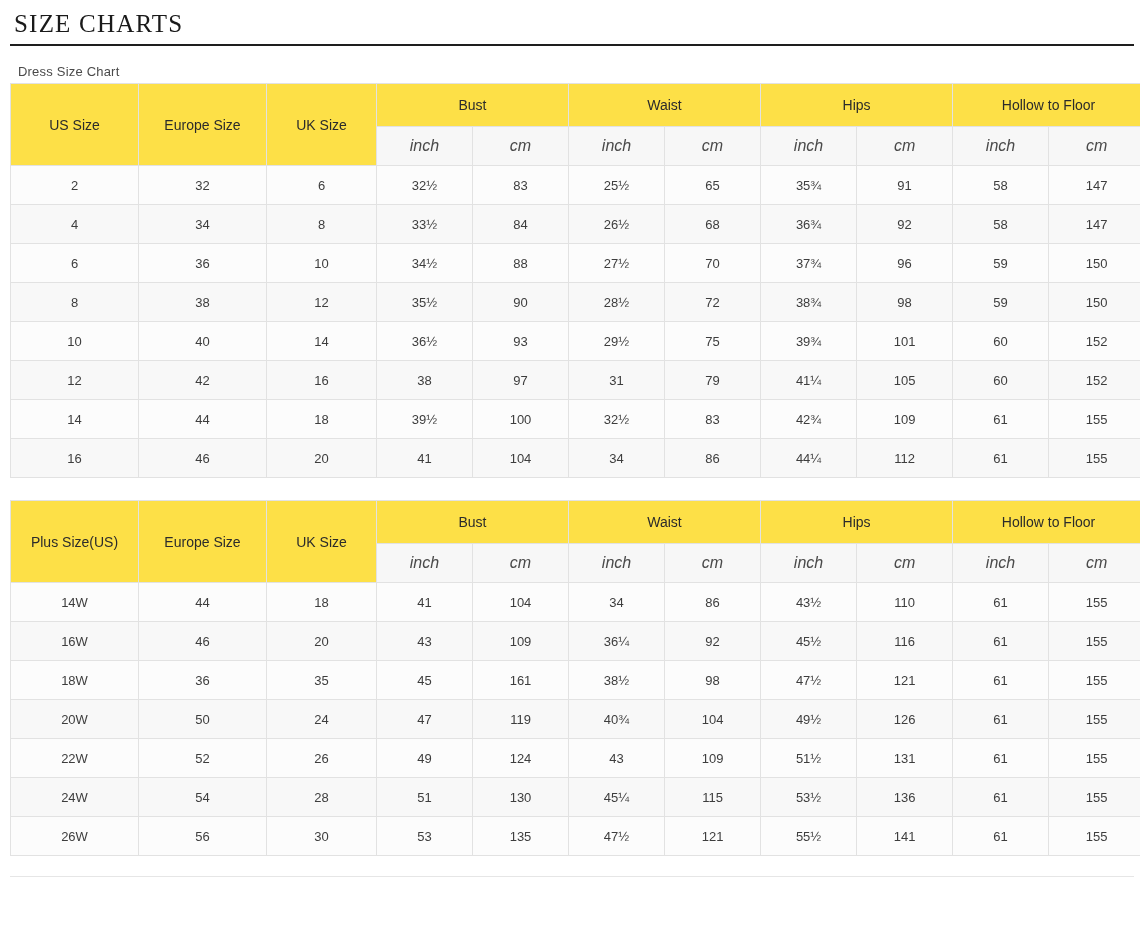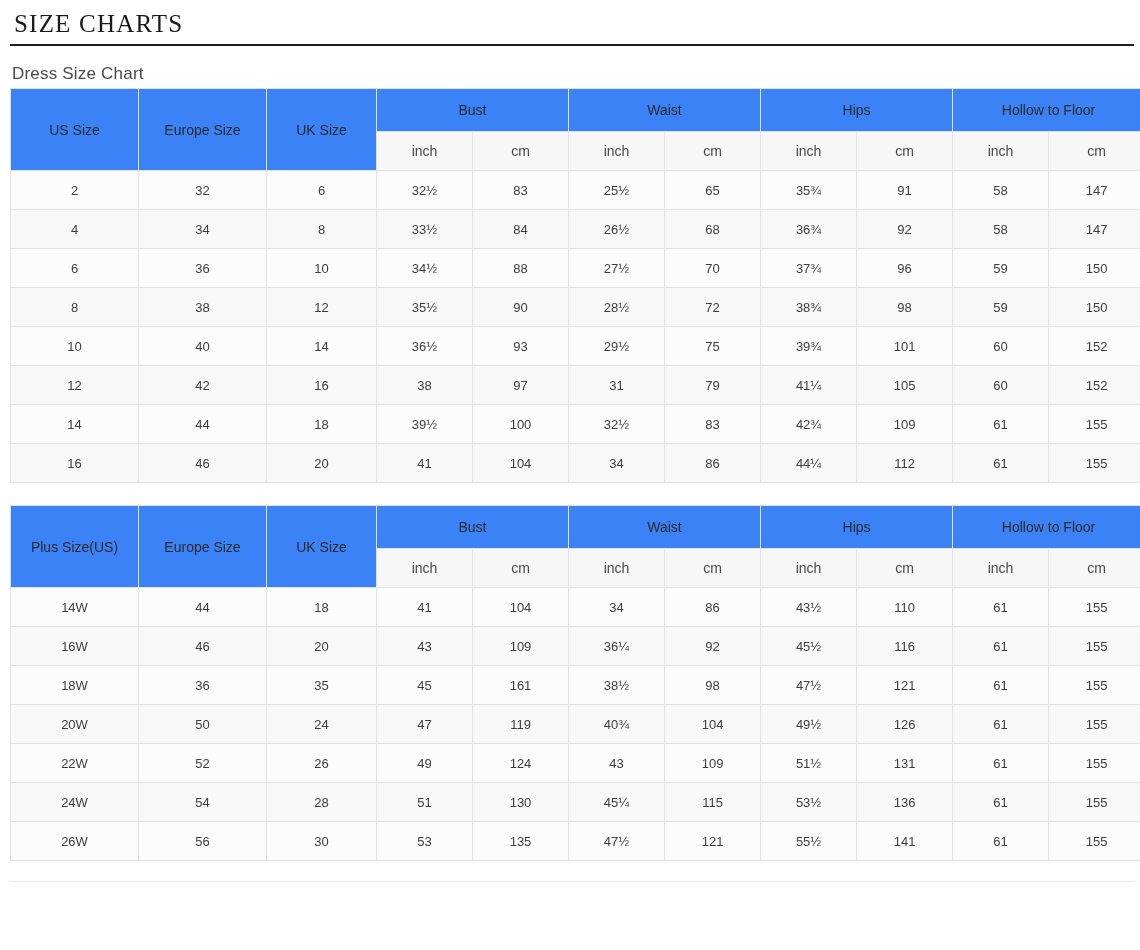--- a/index.html
+++ b/index.html
@@ -31,23 +31,23 @@
     margin: 0;
     font-weight: 400;
   }
   .title-rule {
     border: 0;
     border-top: 2px solid #1e1e1e;
     margin: 0 0 18px 2px;
     width: 1124px;
   }
   .chart-label {
-    font-size: 17px;
+    font-size: 13px;
     color: #4a4a4a;
-    margin: 0 0 4px 4px;
+    margin: 0 0 4px 10px;
     letter-spacing: 0.2px;
   }
   table.size-table {
     border-collapse: collapse;
     width: 1122px;
     margin: 0 0 0 2px;
     table-layout: fixed;
   }
   table.size-table td,
   table.size-table th {
@@ -55,30 +55,31 @@
     text-align: center;
     vertical-align: middle;
     font-weight: normal;
     font-size: 13px;
     color: #3d3d3d;
     height: 38px;
     padding: 0 2px;
     background: #fdfdfd;
   }
   table.size-table tr.head-row th {
-    background: #3b82f6;
+    background: #fde047;
     font-size: 14px;
     color: #2b2b2b;
     height: 42px;
   }
   table.size-table tr.unit-row td {
     background: #f7f7f7;
-    font-size: 14px;
+    font-size: 16px;
     color: #4a4a4a;
     height: 38px;
+    font-style: italic;
   }
   table.size-table tr.data-row td {
     background: #fcfcfc;
   }
   table.size-table tr.data-row:nth-child(even) td {
     background: #f8f8f8;
   }
   .spacer-lg { height: 22px; }
   .bottom-rule {
     border: 0;

